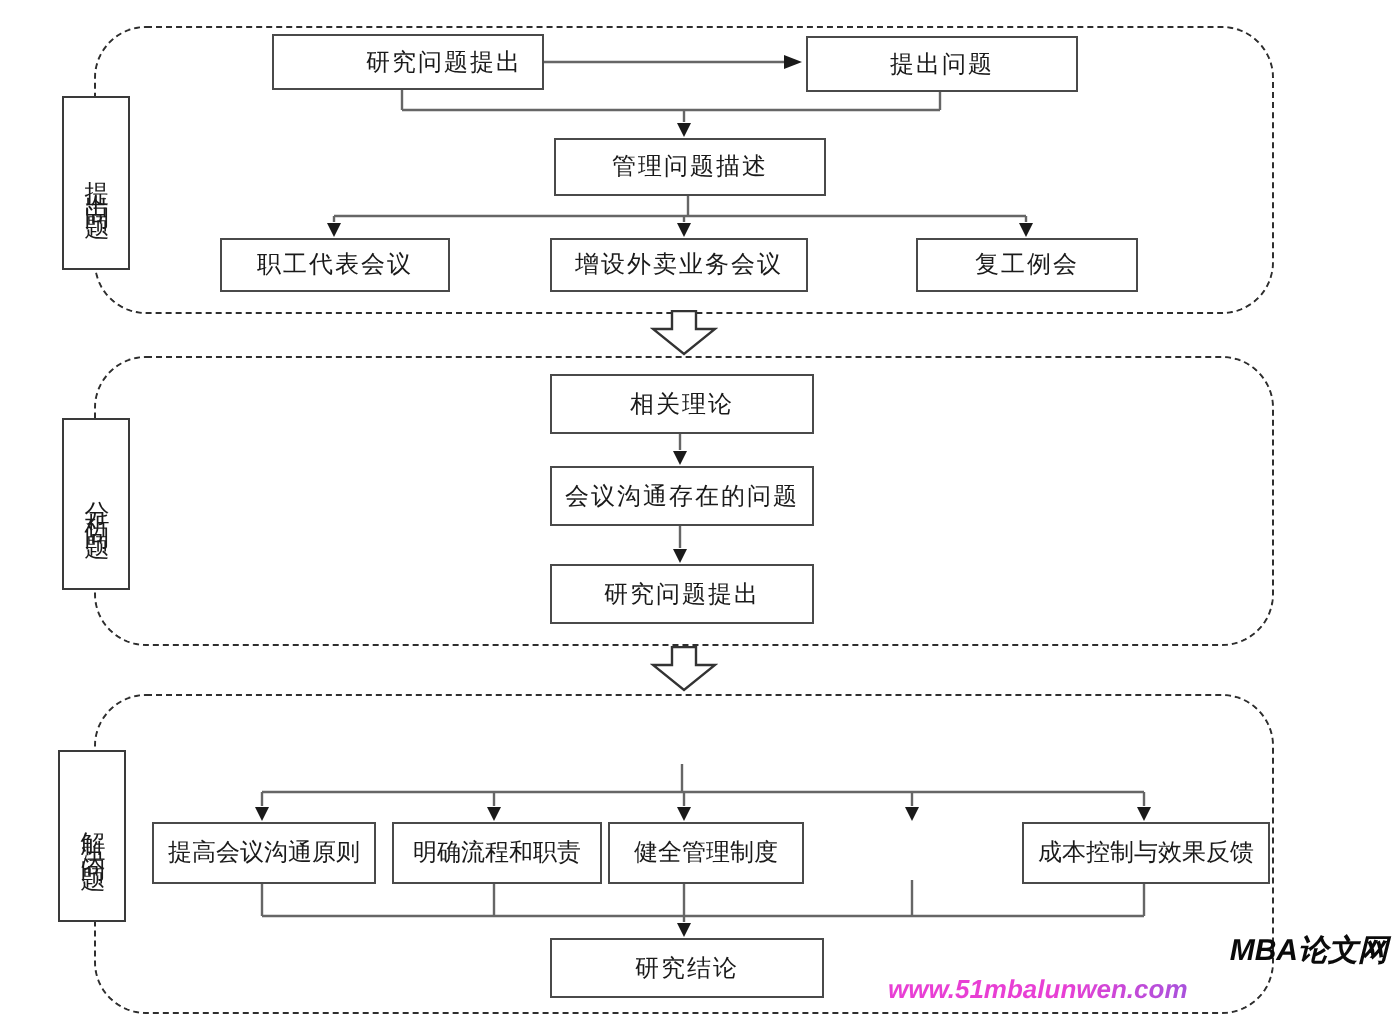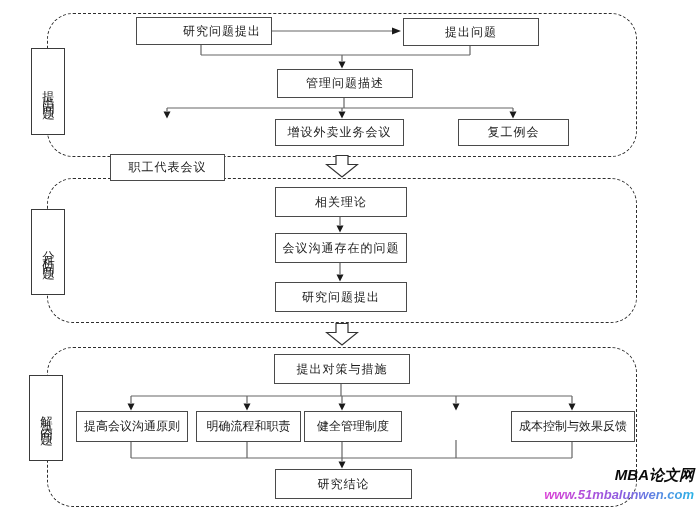--- a/index.html
+++ b/index.html
@@ -22,21 +22,21 @@
     font-size:12px;white-space:nowrap;z-index:2;letter-spacing:1px;
   }
   svg.wires{position:absolute;left:0;top:0;z-index:1;}
   .blockarrow{position:absolute;z-index:2;}
   .wm-brand{
     position:absolute;right:2px;top:466px;width:250px;text-align:right;z-index:4;
     font-family:"Liberation Sans","DejaVu Sans",sans-serif;
     font-weight:bold;font-style:italic;font-size:15px;color:#0a0a0a;letter-spacing:0px;
   }
   .wm-url{
-    position:absolute;right:2px;top:487px;width:250px;text-align:right;z-index:4;
+    position:absolute;right:2px;top:487px;width:250px;text-align:left;z-index:4;
     font-family:"Liberation Sans","DejaVu Sans",sans-serif;
     font-style:italic;font-size:13px;font-weight:bold;
     background:linear-gradient(90deg,#e83fd4 35%,#8e5adf 70%,#2bb3e6 100%);
     -webkit-background-clip:text;background-clip:text;color:transparent;
   }
 </style>
 </head>
 <body>
 
 <div id="stage">
@@ -91,29 +91,28 @@
   <svg class="blockarrow" style="left:325px;top:155px;" width="34" height="23" viewBox="0 0 34 23">
     <polygon points="11,0.5 23,0.5 23,9.5 32.5,9.5 17,22 1.5,9.5 11,9.5" fill="#ffffff" stroke="#333333" stroke-width="1.2"></polygon>
   </svg>
   <svg class="blockarrow" style="left:325px;top:323px;" width="34" height="23" viewBox="0 0 34 23">
     <polygon points="11,0.5 23,0.5 23,9.5 32.5,9.5 17,22 1.5,9.5 11,9.5" fill="#ffffff" stroke="#333333" stroke-width="1.2"></polygon>
   </svg>
 
   <div class="node" style="left:136px;top:17px;width:98px;height:26px;padding-left:36px;">研究问题提出</div>
   <div class="node" style="left:403px;top:18px;width:134px;height:26px;">提出问题</div>
   <div class="node" style="left:277px;top:69px;width:134px;height:27px;">管理问题描述</div>
-  <div class="node" style="left:110px;top:119px;width:113px;height:25px;margin-top:35px;">职工代表会议</div>
+  <div class="node" style="left:110px;top:119px;width:113px;height:25px;">职工代表会议</div>
   <div class="node" style="left:275px;top:119px;width:127px;height:25px;">增设外卖业务会议</div>
   <div class="node" style="left:458px;top:119px;width:109px;height:25px;">复工例会</div>
 
   <div class="node" style="left:275px;top:187px;width:130px;height:28px;">相关理论</div>
   <div class="node" style="left:275px;top:233px;width:130px;height:28px;">会议沟通存在的问题</div>
   <div class="node" style="left:275px;top:282px;width:130px;height:28px;">研究问题提出</div>
 
-  <div class="node" style="left:274px;top:354px;width:134px;height:28px;">提出对策与措施</div>
   <div class="node" style="left:76px;top:411px;width:110px;height:29px;letter-spacing:0;">提高会议沟通原则</div>
   <div class="node" style="left:196px;top:411px;width:103px;height:29px;letter-spacing:0;">明确流程和职责</div>
   <div class="node" style="left:304px;top:411px;width:96px;height:29px;letter-spacing:0;">健全管理制度</div>
   <div class="node" style="left:511px;top:411px;width:122px;height:29px;letter-spacing:0;">成本控制与效果反馈</div>
   <div class="node" style="left:275px;top:469px;width:135px;height:28px;">研究结论</div>
 
   <div class="wm-brand">MBA论文网</div>
   <div class="wm-url">www.51mbalunwen.com</div>
 
 </div>

